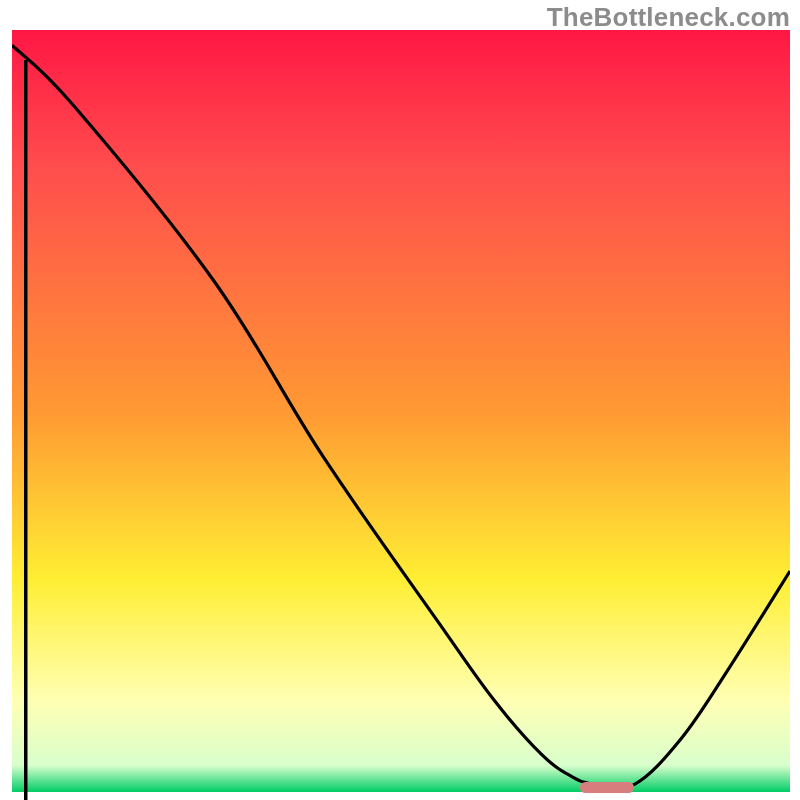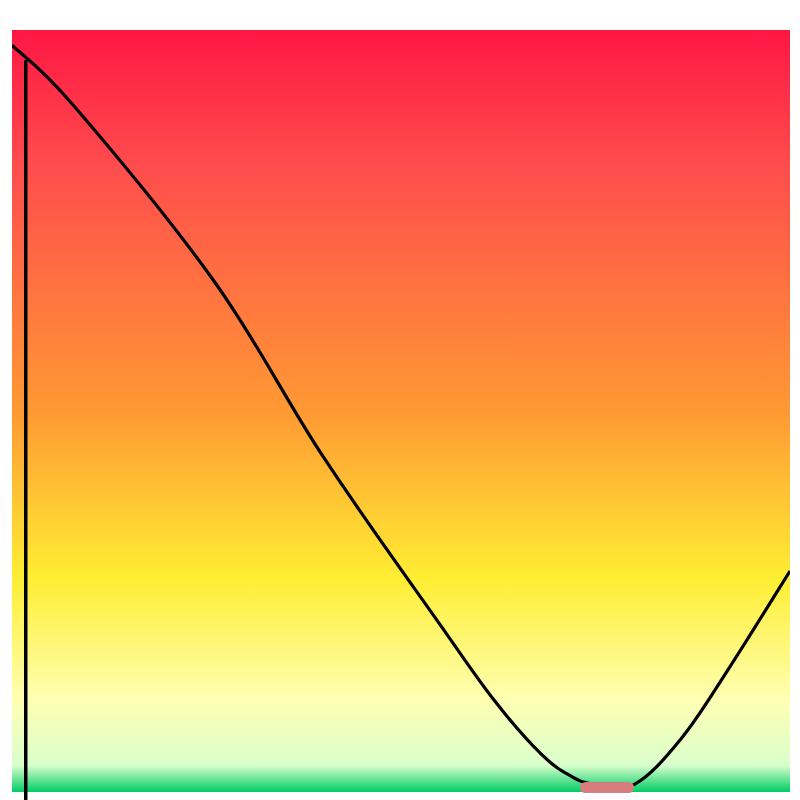--- a/index.html
+++ b/index.html
@@ -62,20 +62,21 @@
     height: 11px;
     border-radius: 6px;
     background: #d87d7d;
     z-index: 4;
   }
 </style>
 </head>
 <body>
 <div class="wrap">
 
+  <div class="watermark">TheBottleneck.com</div>
 
   <div class="plot">
 
     <svg class="fill" viewBox="0 0 778 762" preserveAspectRatio="none">
       <defs>
         <linearGradient id="bg" x1="0" y1="0" x2="0" y2="1">
           <stop offset="0%" stop-color="#ff1744"></stop>
           <stop offset="18%" stop-color="#ff4d4d"></stop>
           <stop offset="50%" stop-color="#ff9933"></stop>
           <stop offset="72%" stop-color="#ffee33"></stop>

